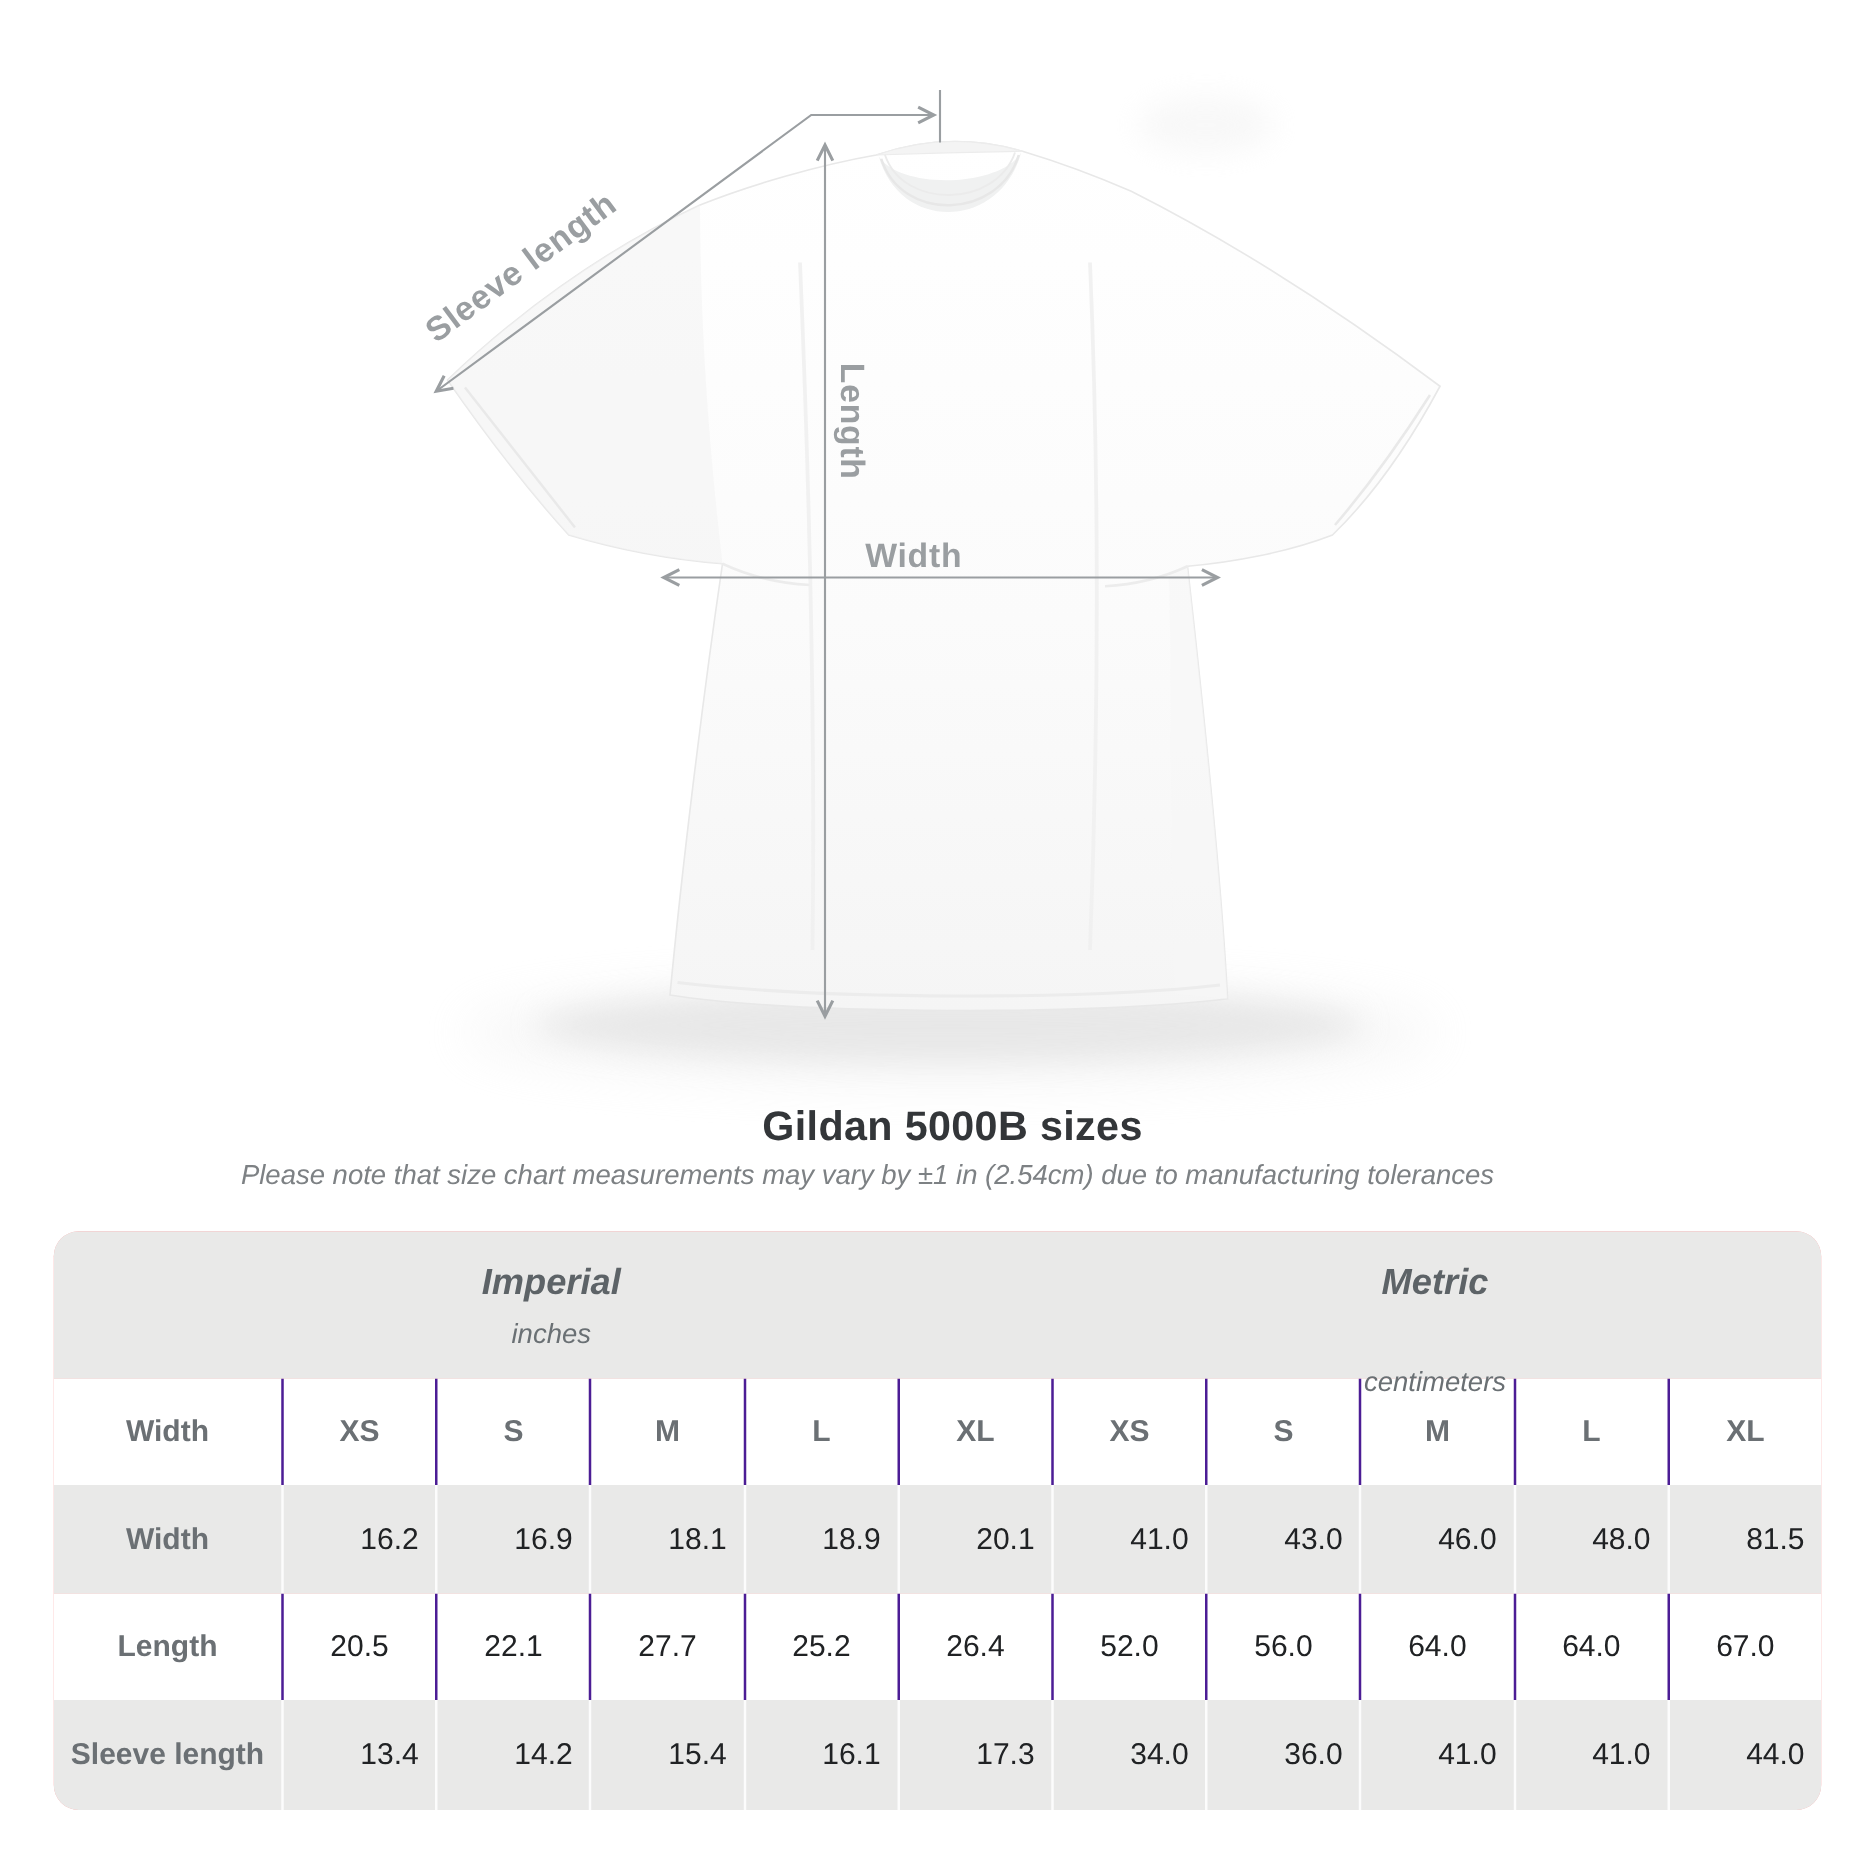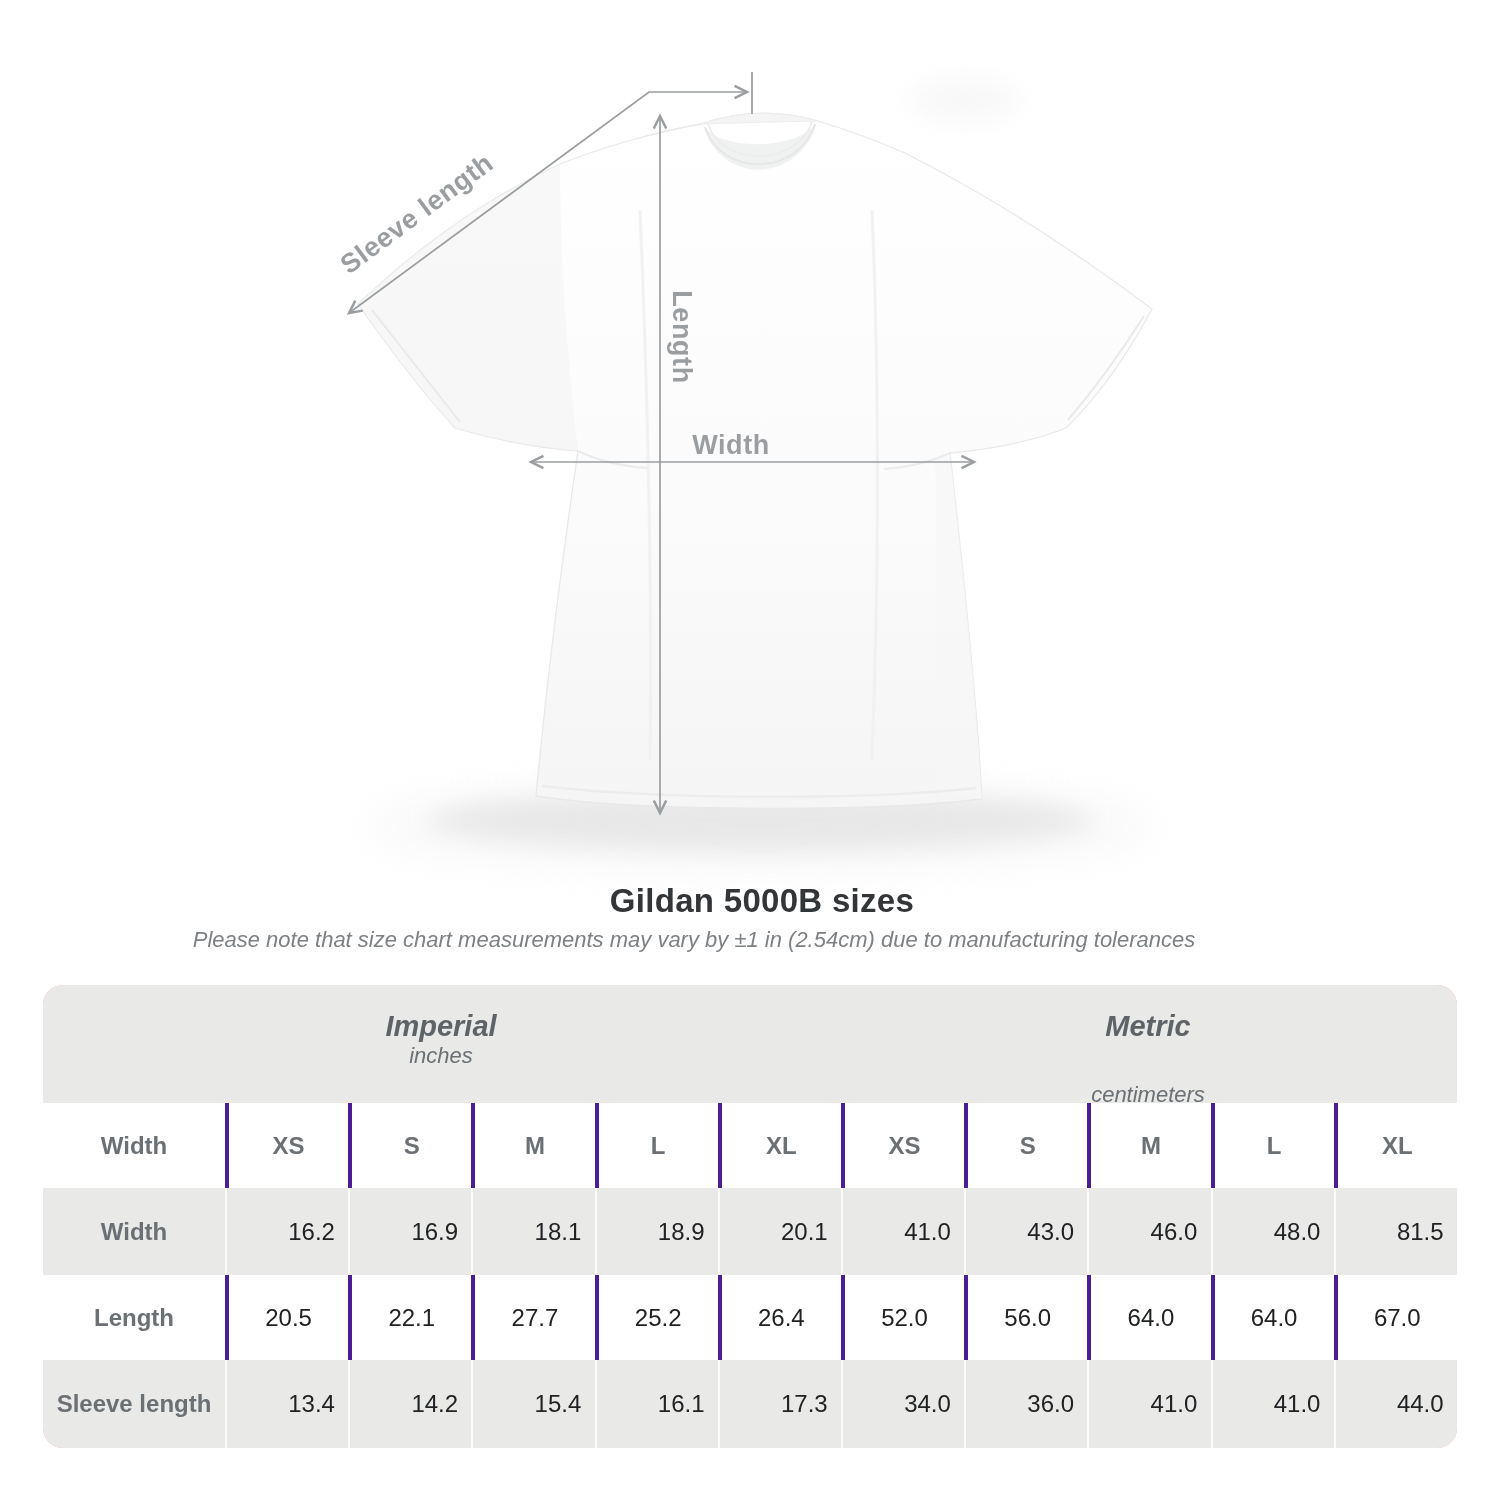--- a/index.html
+++ b/index.html
@@ -25,28 +25,28 @@
   }
   .size-table{
     position:absolute;left:43px;top:985px;width:1414px;height:463px;
     border-radius:20px;overflow:hidden;background:#fca5a5;
   }
   .unit-row{display:flex;height:118px;background:#e9e9e8;}
   .unit-group{display:flex;flex-direction:column;align-items:center;padding-top:25px;box-sizing:border-box;}
   .unit-group.left{width:796px;}
   .unit-group.right{width:618px;gap:39px;}
   .unit-name{font-size:29px;font-weight:bold;font-style:italic;color:#5d6367;}
-  .unit-sub{font-size:22px;font-style:italic;color:#6a7074;}
+  .unit-sub{margin-top:11px;font-size:22px;font-style:italic;color:#6a7074;}
   .row{display:grid;grid-template-columns:182px repeat(10,123.2px);align-items:center;}
   .row.r-head{height:85px;background:#ffffff;}
   .row.r-g1{height:87px;background:#e9e9e8;}
   .row.r-w1{height:85px;background:#ffffff;}
   .row.r-g2{height:88px;background:#e9e9e8;}
   .cell{height:100%;display:flex;align-items:center;justify-content:center;box-sizing:border-box;}
-  .row.r-head .cell + .cell, .row.r-w1 .cell + .cell{border-left:4px solid #4c1d95;}
+  .row.r-head .cell + .cell, .row.r-w1 .cell + .cell{border-left:2px solid #4c1d95;}
   .row.r-g1 .cell + .cell, .row.r-g2 .cell + .cell{border-left:2px solid #fcfcfc;padding-left:48px;}
   .cell.hd{font-size:24px;font-weight:bold;color:#6b7074;}
   .cell.lb{font-size:24px;font-weight:bold;color:#6b7074;}
   .cell.vl{font-size:24px;color:#202224;}
 </style>
 </head>
 <body>
 
 <div class="page">
 

